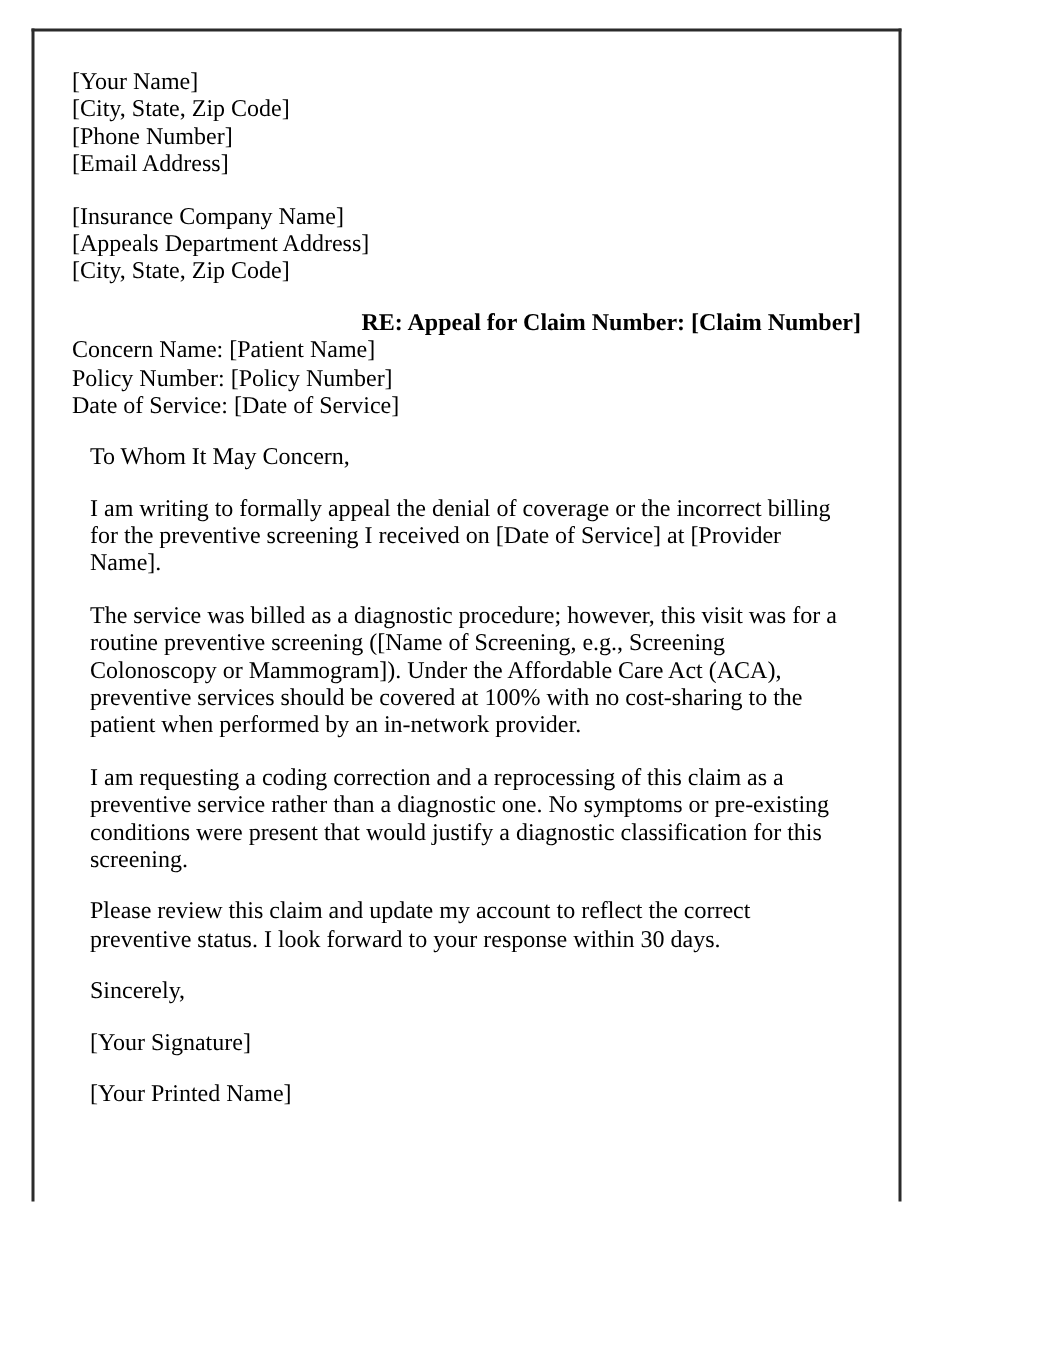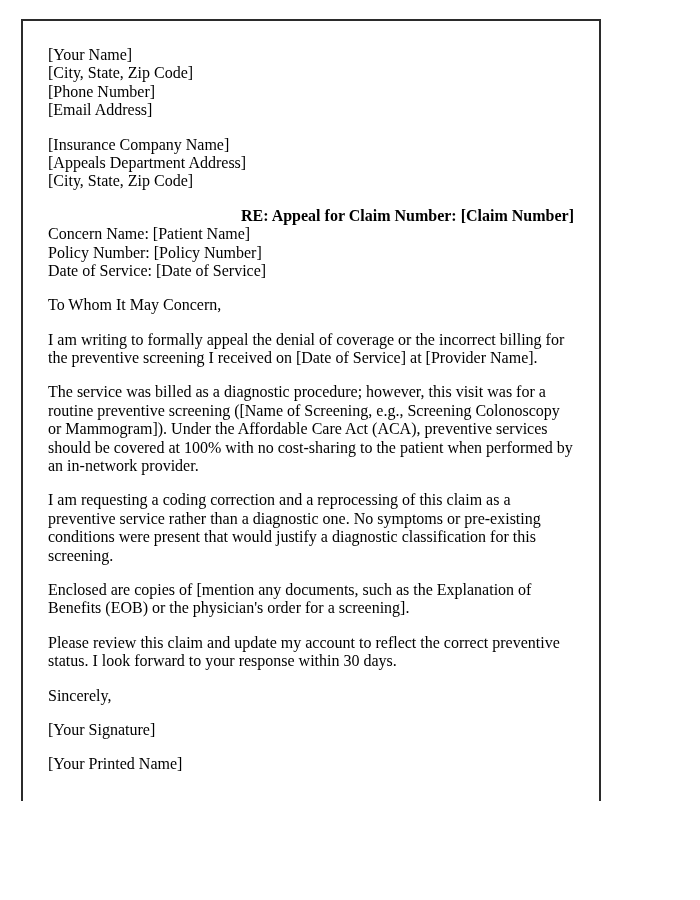--- a/index.html
+++ b/index.html
@@ -31,21 +31,21 @@
   }
   .block {
     margin: 16px 0;
   }
   .line {  }
   .re-line {
     font-weight: bold;
     text-align: right;
   }
   p.para {
-    margin: 16px 0;
+    margin: 16px 12px;
   }
 </style>
 </head>
 <body>
 
 <div class="letter-frame">
 
   <div class="block">
     <div class="line">[Your Name]</div>
     <div class="line">[City, State, Zip Code]</div>
@@ -68,21 +68,20 @@
   </div>
 
   <p class="para">To Whom It May Concern,</p>
 
   <p class="para">I am writing to formally appeal the denial of coverage or the incorrect billing for the preventive screening I received on [Date of Service] at [Provider Name].</p>
 
   <p class="para">The service was billed as a diagnostic procedure; however, this visit was for a routine preventive screening ([Name of Screening, e.g., Screening Colonoscopy or Mammogram]). Under the Affordable Care Act (ACA), preventive services should be covered at 100% with no cost-sharing to the patient when performed by an in-network provider.</p>
 
   <p class="para">I am requesting a coding correction and a reprocessing of this claim as a preventive service rather than a diagnostic one. No symptoms or pre-existing conditions were present that would justify a diagnostic classification for this screening.</p>
 
-  <p class="para">Enclosed are copies of [mention any documents, such as the Explanation of Benefits (EOB) or the physician's order for a screening].</p>
 
   <p class="para">Please review this claim and update my account to reflect the correct preventive status. I look forward to your response within 30 days.</p>
 
   <p class="para">Sincerely,</p>
 
   <p class="para">[Your Signature]</p>
 
   <p class="para">[Your Printed Name]</p>
 
 </div>

